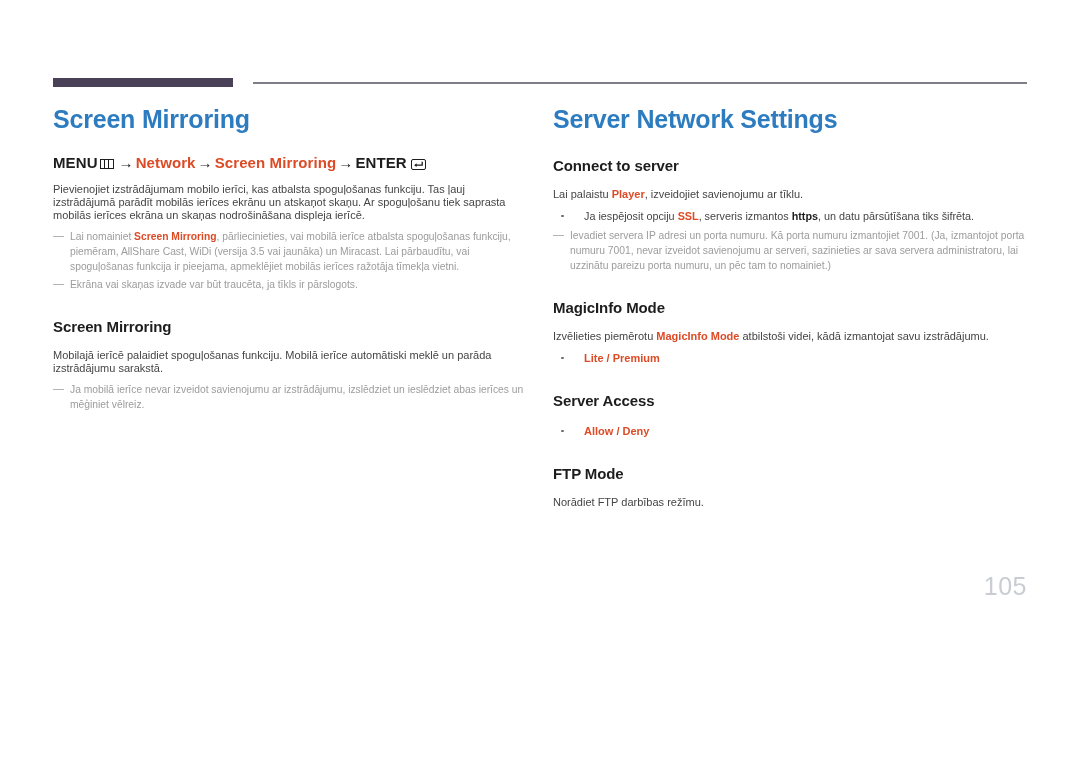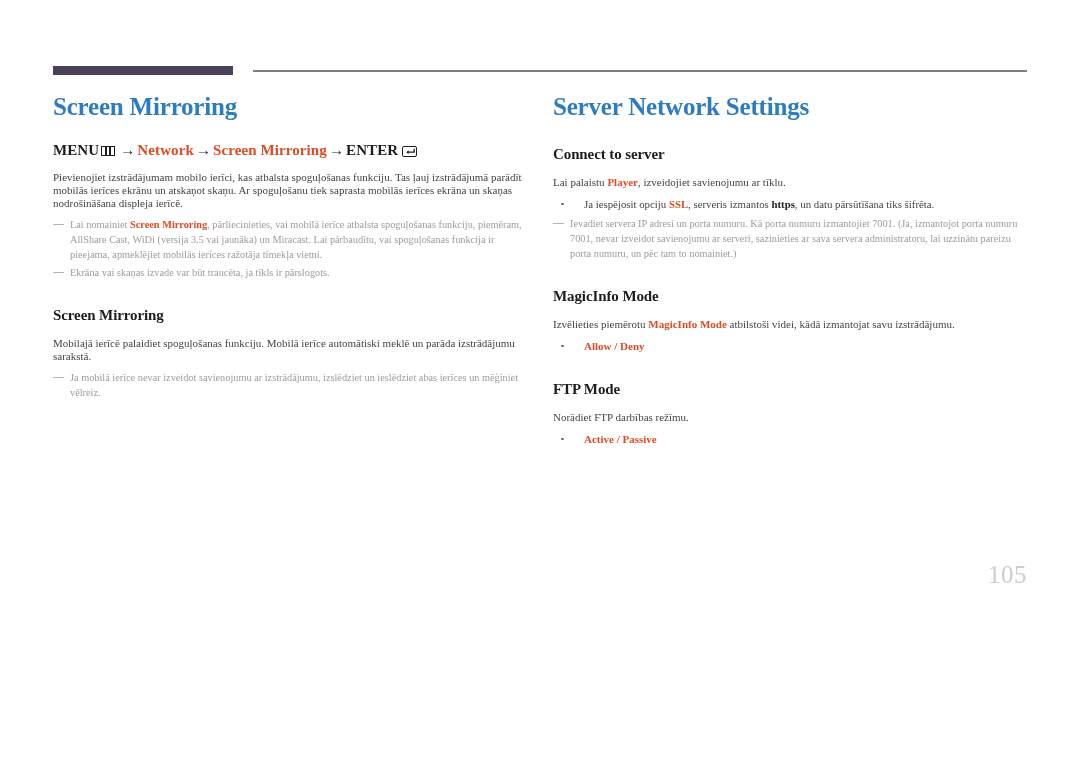--- a/index.html
+++ b/index.html
@@ -37,24 +37,23 @@
     left: 200px;
     top: 4px;
     width: 774px;
     height: 1.6px;
     background: #7e7e86;
   }
 
   
   .page {
     position: absolute;
-    top: 0; left: 0;
+    top: 12px; left: 0;
     width: 1080px;
     height: 629px;
-    font-family: Liberation Serif, serif;
   }
   .col {
     position: absolute;
     top: 92px;
   }
   .col-left  { left: 53px;  width: 474px; }
   .col-right { left: 553px; width: 474px; }
 
   
   h1.title {
@@ -253,31 +252,32 @@
     <div class="note">
       <span>Ievadiet servera IP adresi un porta numuru. Kā porta numuru izmantojiet 7001. (Ja, izmantojot porta numuru 7001, nevar izveidot savienojumu ar serveri, sazinieties ar sava servera administratoru, lai uzzinātu pareizu porta numuru, un pēc tam to nomainiet.)</span>
     </div>
 
     <h2 class="section">MagicInfo Mode</h2>
 
     <p class="body">
       <span>Izvēlieties piemērotu </span><span class="accent">MagicInfo Mode</span><span> atbilstoši videi, kādā izmantojat savu izstrādājumu.</span>
     </p>
 
-
+    <div class="bullet">
+      <span class="optline">Lite / Premium</span>
+    </div>
+
+    <h2 class="section">Server Access</h2>
 
 
     <div class="bullet">
       <span class="optline">Allow / Deny</span>
     </div>
 
     <h2 class="section">FTP Mode</h2>
 
     <p class="body">Norādiet FTP darbības režīmu.</p>
 
-    <div class="bullet">
-      <span class="optline">Active / Passive</span>
-    </div>
   </div>
 
   <div class="page-number">105</div>
 
 </div>
 
 </body></html>

